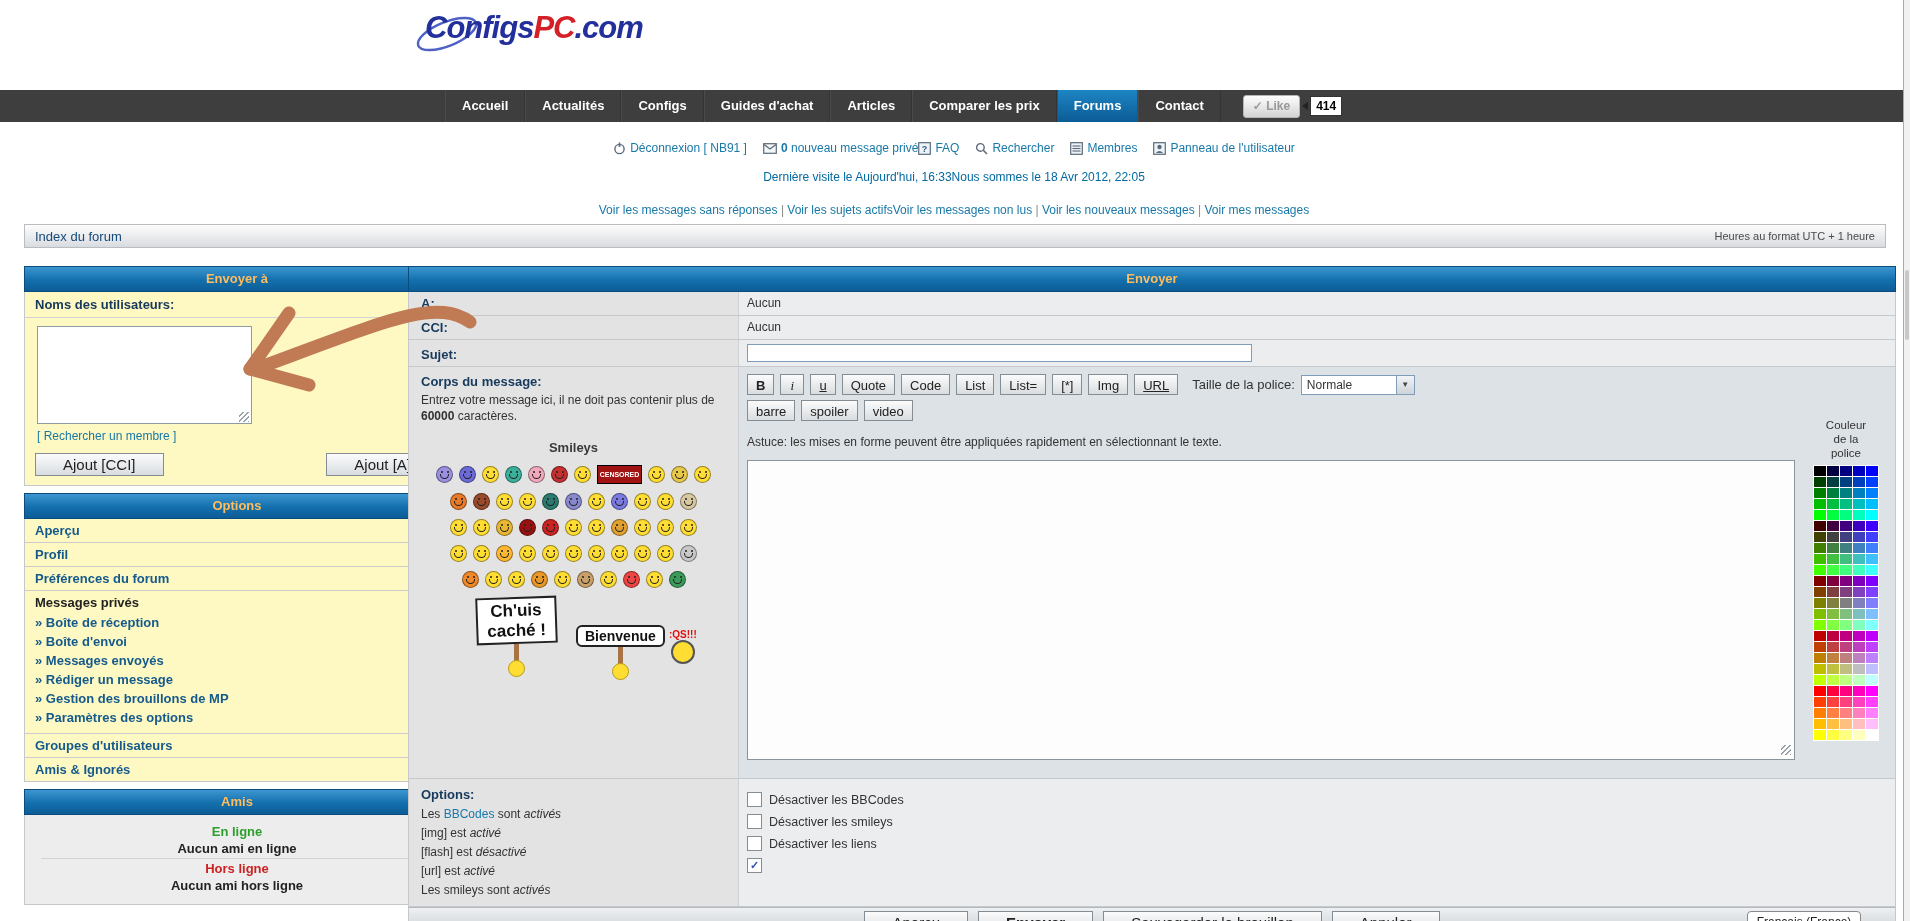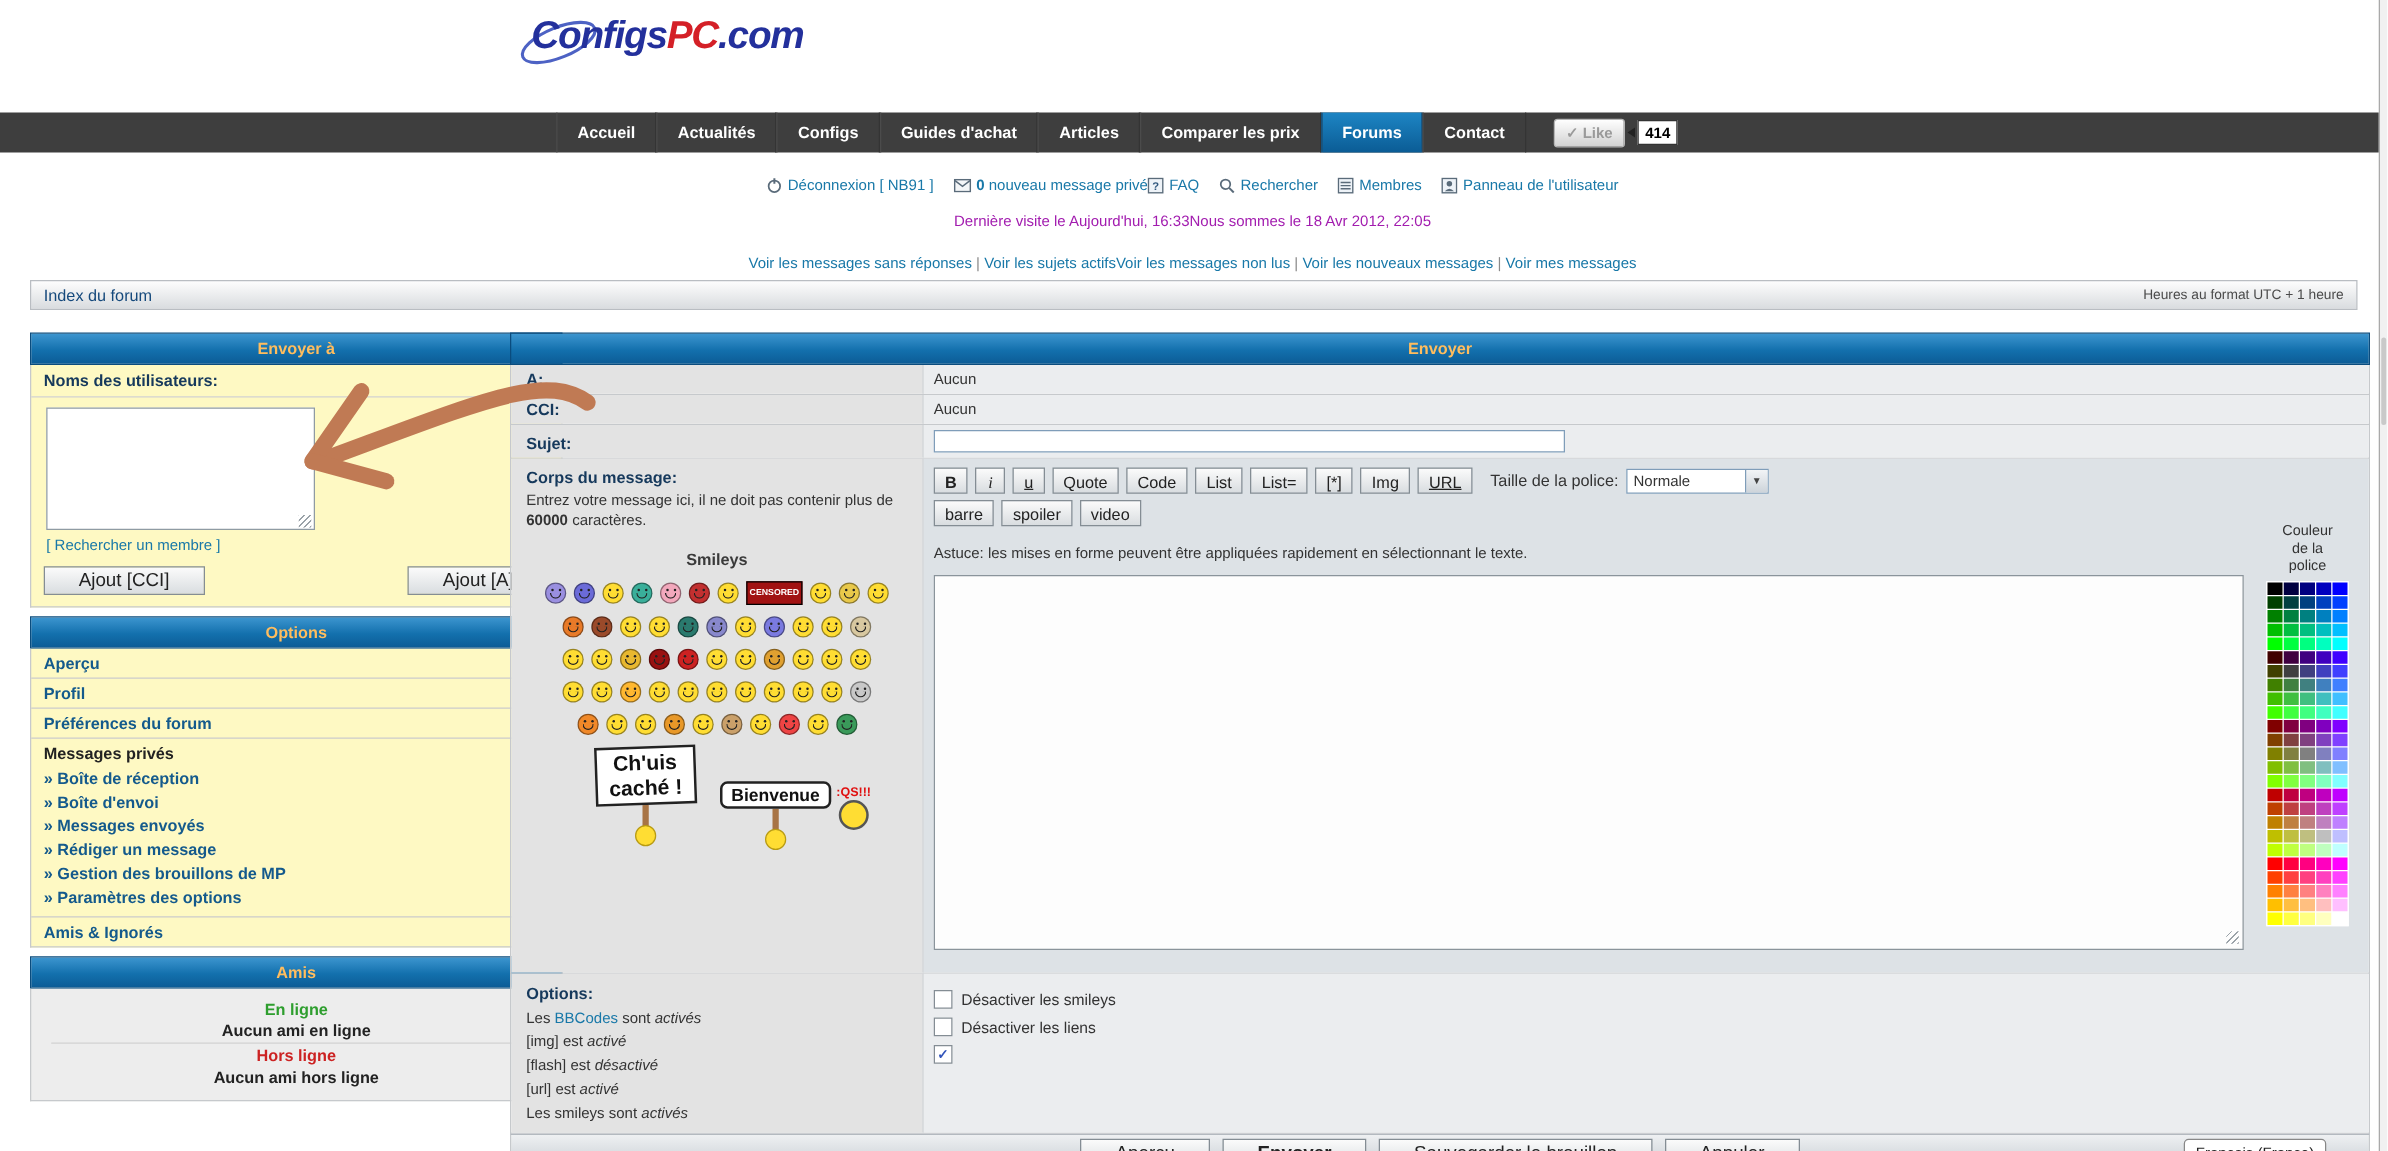--- a/index.html
+++ b/index.html
@@ -28,21 +28,21 @@
          border-right:6px solid #222;}
   .like-count{height:18px;padding:0 5px;background:#fff;border:1px solid #333;font-weight:bold;
               font-size:12px;color:#000;line-height:18px;}
 
   
   .hdr{position:absolute;left:24px;right:26px;display:flex;justify-content:center;align-items:center;}
   .hdr-left,.hdr-right{display:flex;align-items:center;gap:8px;}
   .hdr-right{gap:16px;}
   .iconlink{display:inline-flex;align-items:center;gap:4px;color:#1878a8;cursor:pointer;}
   .icsvg{display:inline-block;}
-  .muted{color:#a21caf;}
+  .muted{color:#0369a1;}
   .sep{color:#8a8a8a;}
 
   .index-bar{position:absolute;left:24px;right:24px;top:224px;height:24px;box-sizing:border-box;
              background:linear-gradient(#fdfdfd,#d9dcdf);border:1px solid #b9bdc2;
              display:flex;justify-content:space-between;align-items:center;padding:0 10px;}
   .index-title{font-size:13px;font-weight:normal;color:#15497c;}
   .tz{font-size:11px;color:#4a4a4a;}
 
   
   .phead{height:24px;line-height:24px;background:linear-gradient(#3c95cf 0%,#1370ad 55%,#0c5c96 100%);
@@ -290,20 +290,21 @@
         <div class="opt-item">Préférences du forum</div>
         <div class="opt-group">
           <div class="gtitle">Messages privés</div>
           <span class="pm-link">Boîte de réception</span>
           <span class="pm-link">Boîte d'envoi</span>
           <span class="pm-link">Messages envoyés</span>
           <span class="pm-link">Rédiger un message</span>
           <span class="pm-link">Gestion des brouillons de MP</span>
           <span class="pm-link">Paramètres des options</span>
         </div>
+        <div class="opt-item" style="border-top:1px solid #cbcbcb;">Groupes d'utilisateurs</div>
         <div class="opt-item">Amis &amp; Ignorés</div>
       </div>
     </div>
 
     <div class="panel">
       <div class="phead">Amis</div>
       <div class="pbody fbody">
         <div class="online">En ligne</div>
         <div>Aucun ami en ligne</div>
         <div class="fdivider"></div>
@@ -592,20 +593,24 @@
         <div class="info-title">Options:</div>
         <div class="il"><span>Les </span><span class="lnk">BBCodes</span><span> sont </span><i>activés</i></div>
         <div class="il"><span>[img] est </span><i>activé</i></div>
         <div class="il"><span>[flash] est </span><i>désactivé</i></div>
         <div class="il"><span>[url] est </span><i>activé</i></div>
         <div class="il"><span>Les smileys sont </span><i>activés</i></div>
       </div>
       <div class="fv" style="padding-top:6px;">
         <div class="cbrow">
           <span class="cb" data-checked="false"></span>
+          <span>Désactiver les BBCodes</span>
+        </div>
+        <div class="cbrow">
+          <span class="cb" data-checked="false"></span>
           <span>Désactiver les smileys</span>
         </div>
         <div class="cbrow">
           <span class="cb" data-checked="false"></span>
           <span>Désactiver les liens</span>
         </div>
         <div class="cbrow">
           <span class="cb" data-checked="true"></span>
         </div>
       </div>

